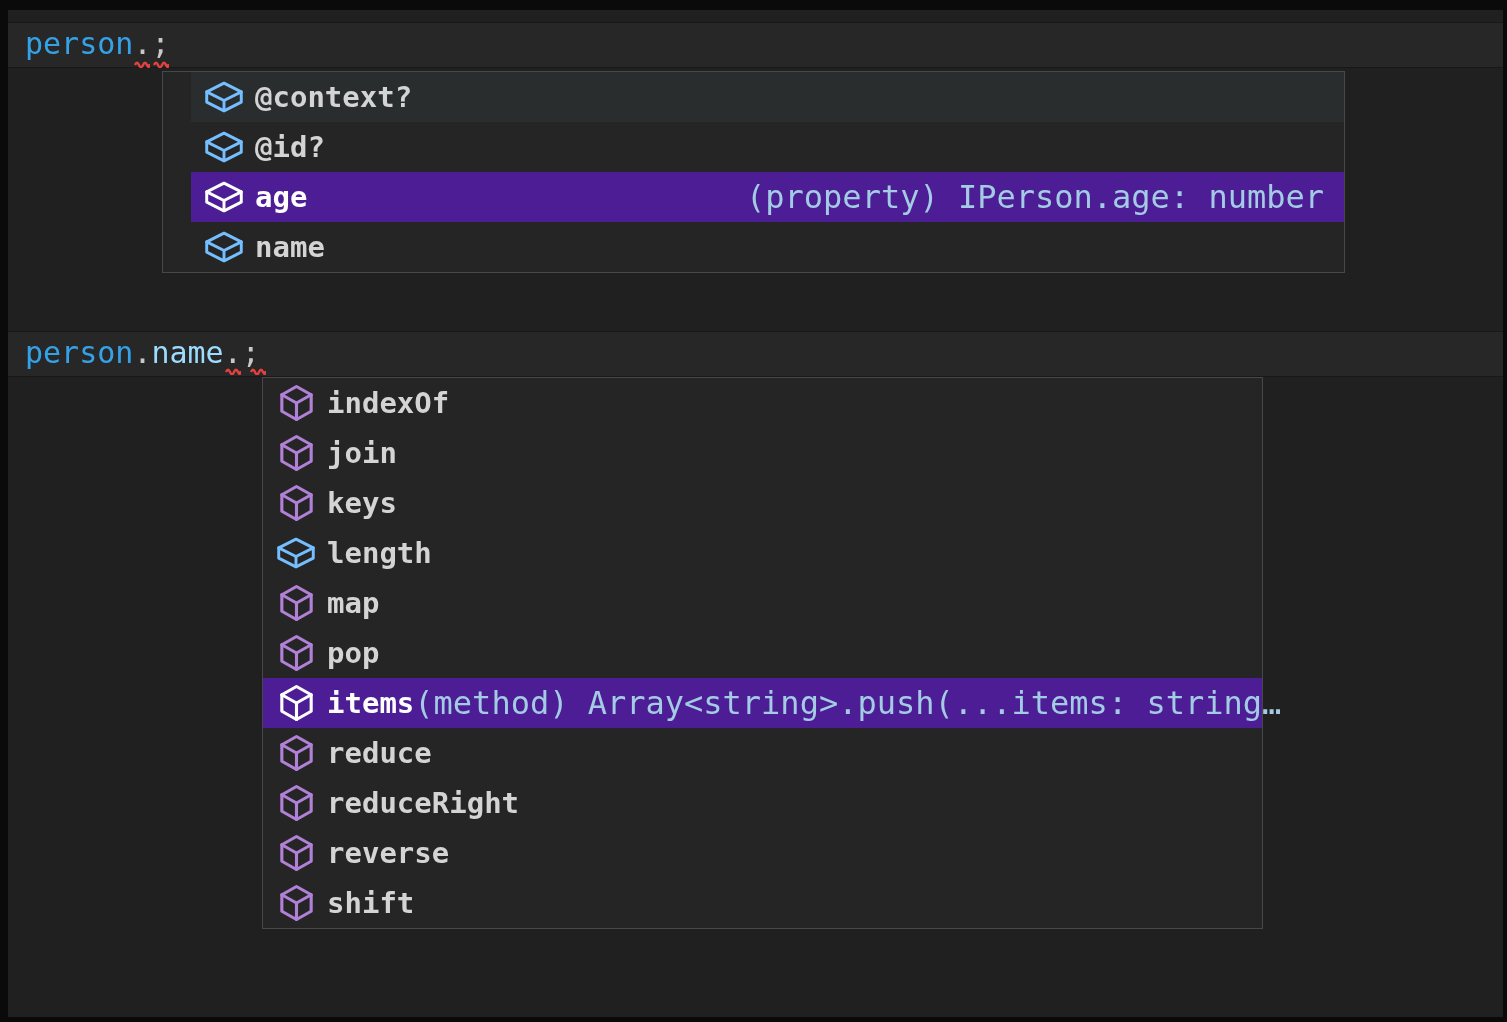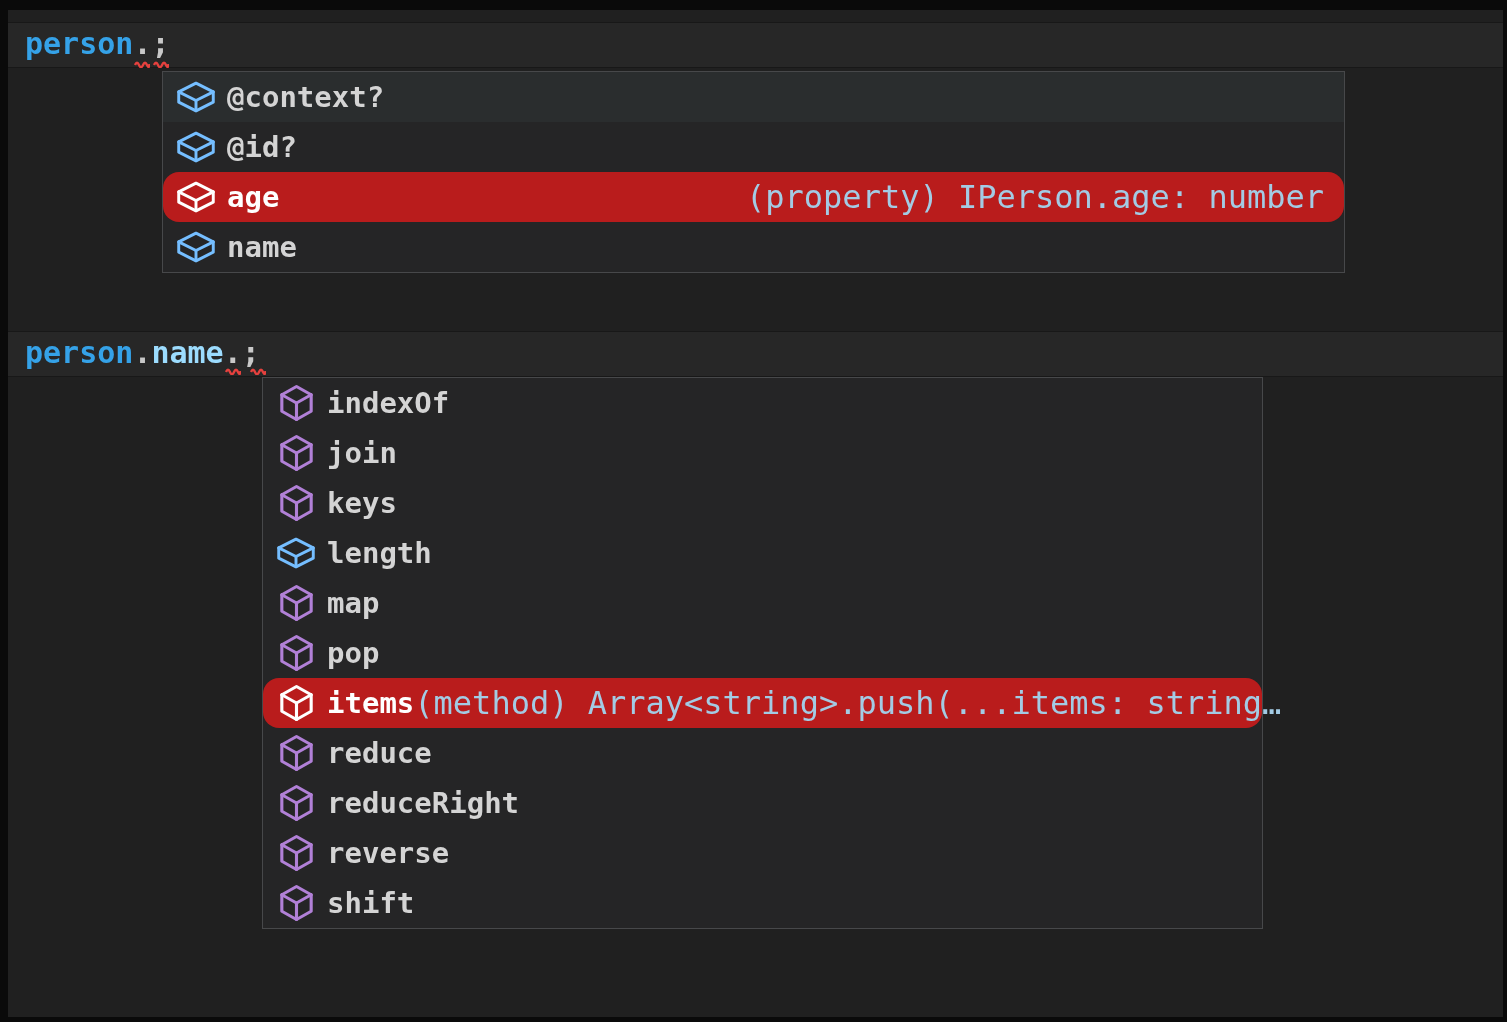--- a/index.html
+++ b/index.html
@@ -16,42 +16,42 @@
   
   .line-band{
     position:absolute; left:0; right:0; height:44px;
     background:#272727;
     border-top:1px solid #181818; border-bottom:1px solid #181818;
   }
   .code-line{
     position:absolute; left:17px; height:44px; line-height:44px;
     white-space:pre; font-size:30px; font-weight:bold; z-index:3;
   }
-  .tok{font-size:30px; font-weight:bold;}
+  .tok{font-size:30px; font-weight:normal;}
   .tok[data-type="variable"]{color:#35a2e8;}
   .tok[data-type="property"]{color:#9cdcfe;}
   .tok[data-type="punctuation"]{color:#c8c8c8;}
   .squiggle{position:absolute; width:16px; height:9px; z-index:4;}
   .squiggle svg{display:block; width:16px; height:9px;}
   .squiggle path{fill:none; stroke:#e5413e; stroke-width:2.4;}
 
   
   .suggest{
     position:absolute;
     background:#252526;
     border:1px solid #47484a;
     z-index:5;
     box-sizing:border-box;
   }
   .row{
     height:50px; display:flex; align-items:center;
     padding:0 20px 0 12px;
   }
   .row[data-state="hover"]{background:#2a2d2e;}
-  .row[data-state="selected"]{background:#b91c1c;border-radius:16px;}
+  .row[data-state="selected"]{background:#4c1d95;}
   .icon{width:42px; min-width:42px; display:flex; justify-content:center; align-items:center; margin-right:10px;}
   .icon svg{display:block;}
   .fieldicon svg{width:38px; height:32px;}
   .methodicon svg{width:33px; height:38px;}
   .icon svg polygon,.icon svg polyline,.icon svg line{
     fill:none; stroke-width:1.7; stroke-linejoin:round; stroke-linecap:round;
   }
   .row[data-kind="field"] .fieldicon svg *{stroke:#75beff;}
   .row[data-kind="method"] .methodicon svg *{stroke:#b180d7;}
   .row[data-state="selected"] .icon svg *{stroke:#ffffff !important;}
@@ -77,21 +77,21 @@
     <svg viewBox="0 0 16 9">
         <path d="M1 6 Q 3 1.5 5 6 T 9 6 T 13 6 T 15.5 5"></path>
       </svg>
   </span>
   <span class="squiggle" style="left:145px; top:49px;">
     <svg viewBox="0 0 16 9">
         <path d="M1 6 Q 3 1.5 5 6 T 9 6 T 13 6 T 15.5 5"></path>
       </svg>
   </span>
 
-  <div class="suggest" style="left:154px; top:61px; width:1183px;">
+  <div class="suggest" style="left:154px; top:61px; width:1183px;padding-left:28px;">
     <div class="row" data-kind="field" data-state="hover">
       <span class="icon fieldicon">
           <svg viewBox="0 0 22 18">
             <polygon points="11,1 21,6 21,12 11,17 1,12 1,6"></polygon>
             <polyline points="1,6 11,11 21,6"></polyline>
             <line x1="11" y1="11" x2="11" y2="17"></line>
           </svg>
         </span>
 
       <span class="label">@context?</span>

